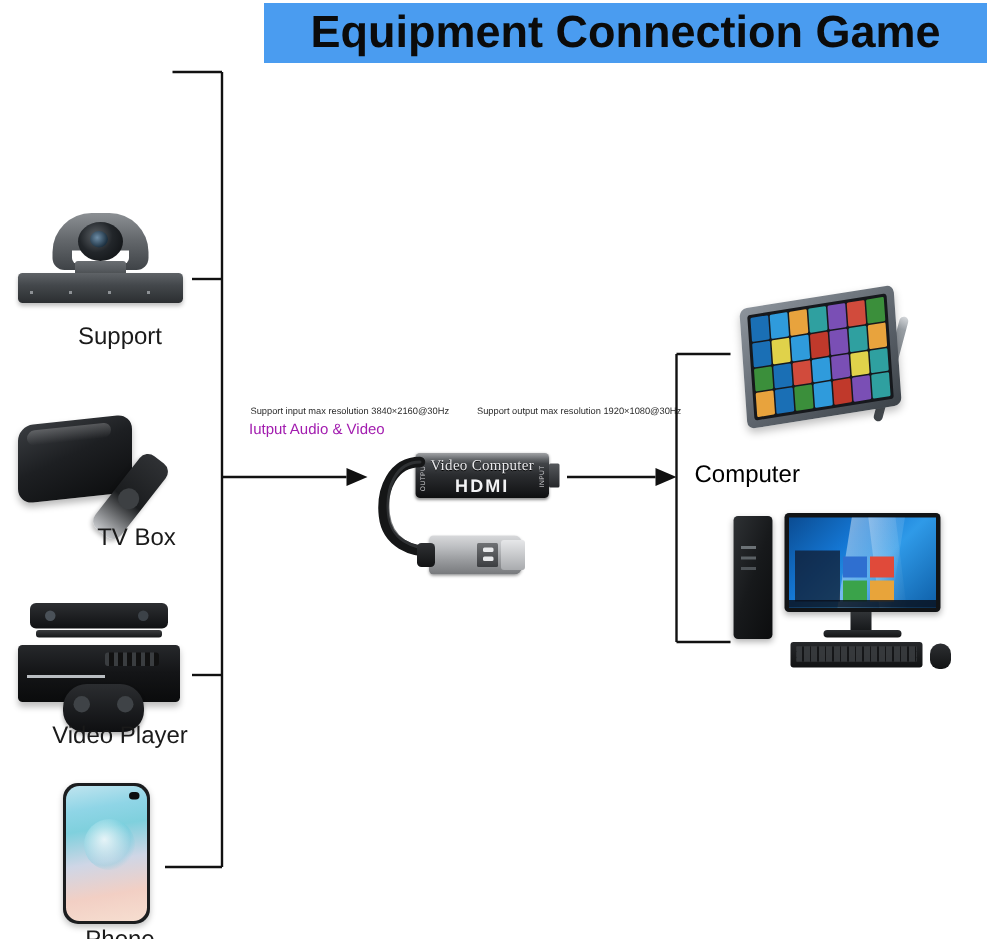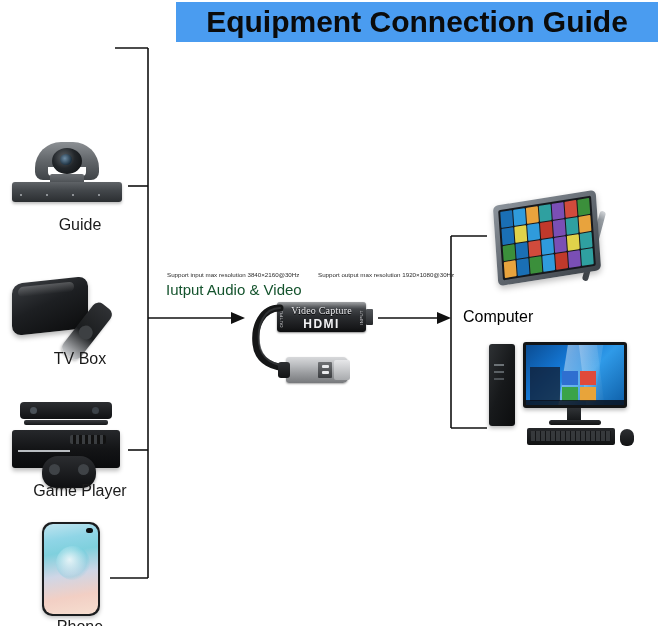--- a/index.html
+++ b/index.html
@@ -48,22 +48,22 @@
   
   .spec-small{
     position:absolute;
     font-size:6.2px;
     color:#2b2b2b;
     white-space:nowrap;
     font-family:"Liberation Sans", sans-serif;
   }
   .io-label{
     position:absolute;
-    font-size:15px;
-    color:#14532d;
+    font-size:10px;
+    color:#a21caf;
     white-space:nowrap;
     font-family:"Liberation Sans", sans-serif;
   }
 
   
   #wires{ position:absolute; left:0; top:0; pointer-events:none; }
 
   
   .capture-body{
     position:absolute;
@@ -408,21 +408,21 @@
     border-radius:7px 7px 6px 6px;
     background:linear-gradient(180deg,#2d2f32,#121314);
   }
 </style>
 </head>
 <body>
 
 <div id="stage" style="background: rgb(255, 255, 255);">
 
   <div class="title-bar" style="background: rgb(74, 156, 240);">
-    <span class="title-text">Equipment Connection Guide</span>
+    <span class="title-text">Equipment Connection Game</span>
   </div>
 
   <svg id="wires" width="661" height="626">
 
     <path d="M148,48 L148,578" stroke="#111" stroke-width="1.6" fill="none"></path>
 
     <path d="M115,48 L148,48" stroke="#111" stroke-width="1.6" fill="none"></path>
     <path d="M128,186 L148,186" stroke="#111" stroke-width="1.6" fill="none"></path>
     <path d="M128,450 L148,450" stroke="#111" stroke-width="1.6" fill="none"></path>
     <path d="M110,578 L148,578" stroke="#111" stroke-width="1.6" fill="none"></path>
@@ -440,62 +440,62 @@
 
 
   <div class="device" style="left:0px; top:134px; width:160px; height:106px;">
     <div class="art" style="width:140px;height:72px;">
       <div class="wc-head"></div>
       <div class="wc-gap"></div>
       <div class="wc-neck"></div>
       <div class="wc-lens"></div>
       <div class="wc-base"></div>
     </div>
-    <div class="caption" style="top:82px;">Guide</div>
-  </div>
-
-  <div class="device" style="left:0px; top:268px; width:160px; height:106px;">
+    <div class="caption" style="top:82px;">Support</div>
+  </div>
+
+  <div class="device" style="left:0px; top:268px; width:160px; height:106px;padding-left:22px;">
     <div class="art" style="width:140px;height:78px;">
       <div class="tv-box"></div>
       <div class="tv-remote"></div>
     </div>
     <div class="caption" style="top:82px;">TV Box</div>
   </div>
 
   <div class="device" style="left:0px; top:398px; width:160px; height:110px;">
     <div class="art" style="width:140px;height:92px;">
       <div class="gc-kinect"></div>
       <div class="gc-kinect-stand"></div>
       <div class="gc-console">
           <span class="vent"></span>
           <span class="strip"></span>
         </div>
       <div class="gc-pad"></div>
     </div>
-    <div class="caption" style="top:84px;">Game Player</div>
+    <div class="caption" style="top:84px;">Video Player</div>
   </div>
 
   <div class="device" style="left:0px; top:518px; width:160px; height:108px;">
     <div class="art" style="width:100px;height:100px;left:28px;">
       <div class="ph-body">
         <div class="ph-screen"></div>
         <div class="ph-punch"></div>
       </div>
     </div>
     <div class="caption" style="top:100px;">Phone</div>
   </div>
 
   <div class="spec-small" style="left:167px; top:271px;">Support input max resolution 3840×2160@30Hz</div>
   <div class="io-label" style="left:166px; top:281px;">Iutput Audio &amp; Video</div>
 
   <div class="spec-small" style="left:318px; top:271px;">Support output max resolution 1920×1080@30Hz</div>
 
   <div class="capture-body">
     <div class="cap-sheen"></div>
-    <div class="cap-title">Video Capture</div>
+    <div class="cap-title">Video Computer</div>
     <div class="cap-hdmi">HDMI</div>
     <div class="cap-side left">OUTPUT</div>
     <div class="cap-side right">INPUT</div>
   </div>
   <div class="cap-port-r" style="left:366px; top:309px;"></div>
 
   <svg class="usb-cable" width="120" height="90">
     <path d="M42,8 C24,8 16,26 18,44 C20,62 36,68 52,68" stroke="#151617" stroke-width="7" fill="none" stroke-linecap="round"></path>
     <path d="M42,8 C26,8 19,25 21,43 C23,60 37,66 52,66" stroke="#3a3d40" stroke-width="2" fill="none" stroke-linecap="round" opacity=".7"></path>
   </svg>

